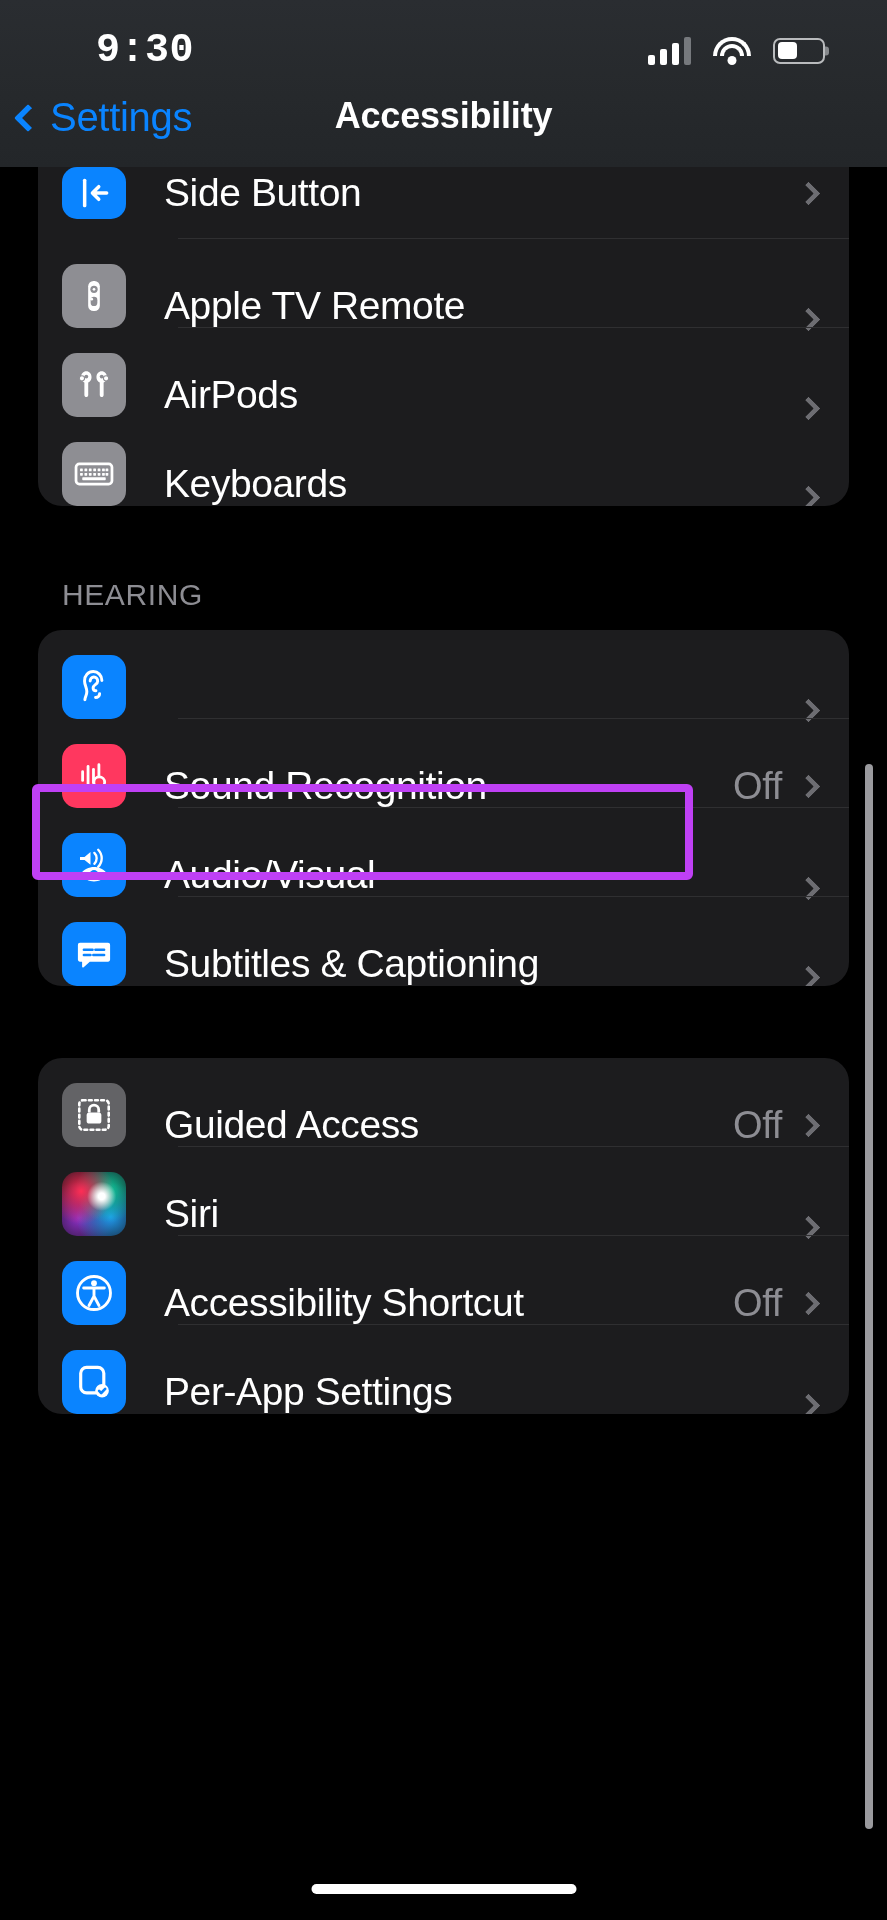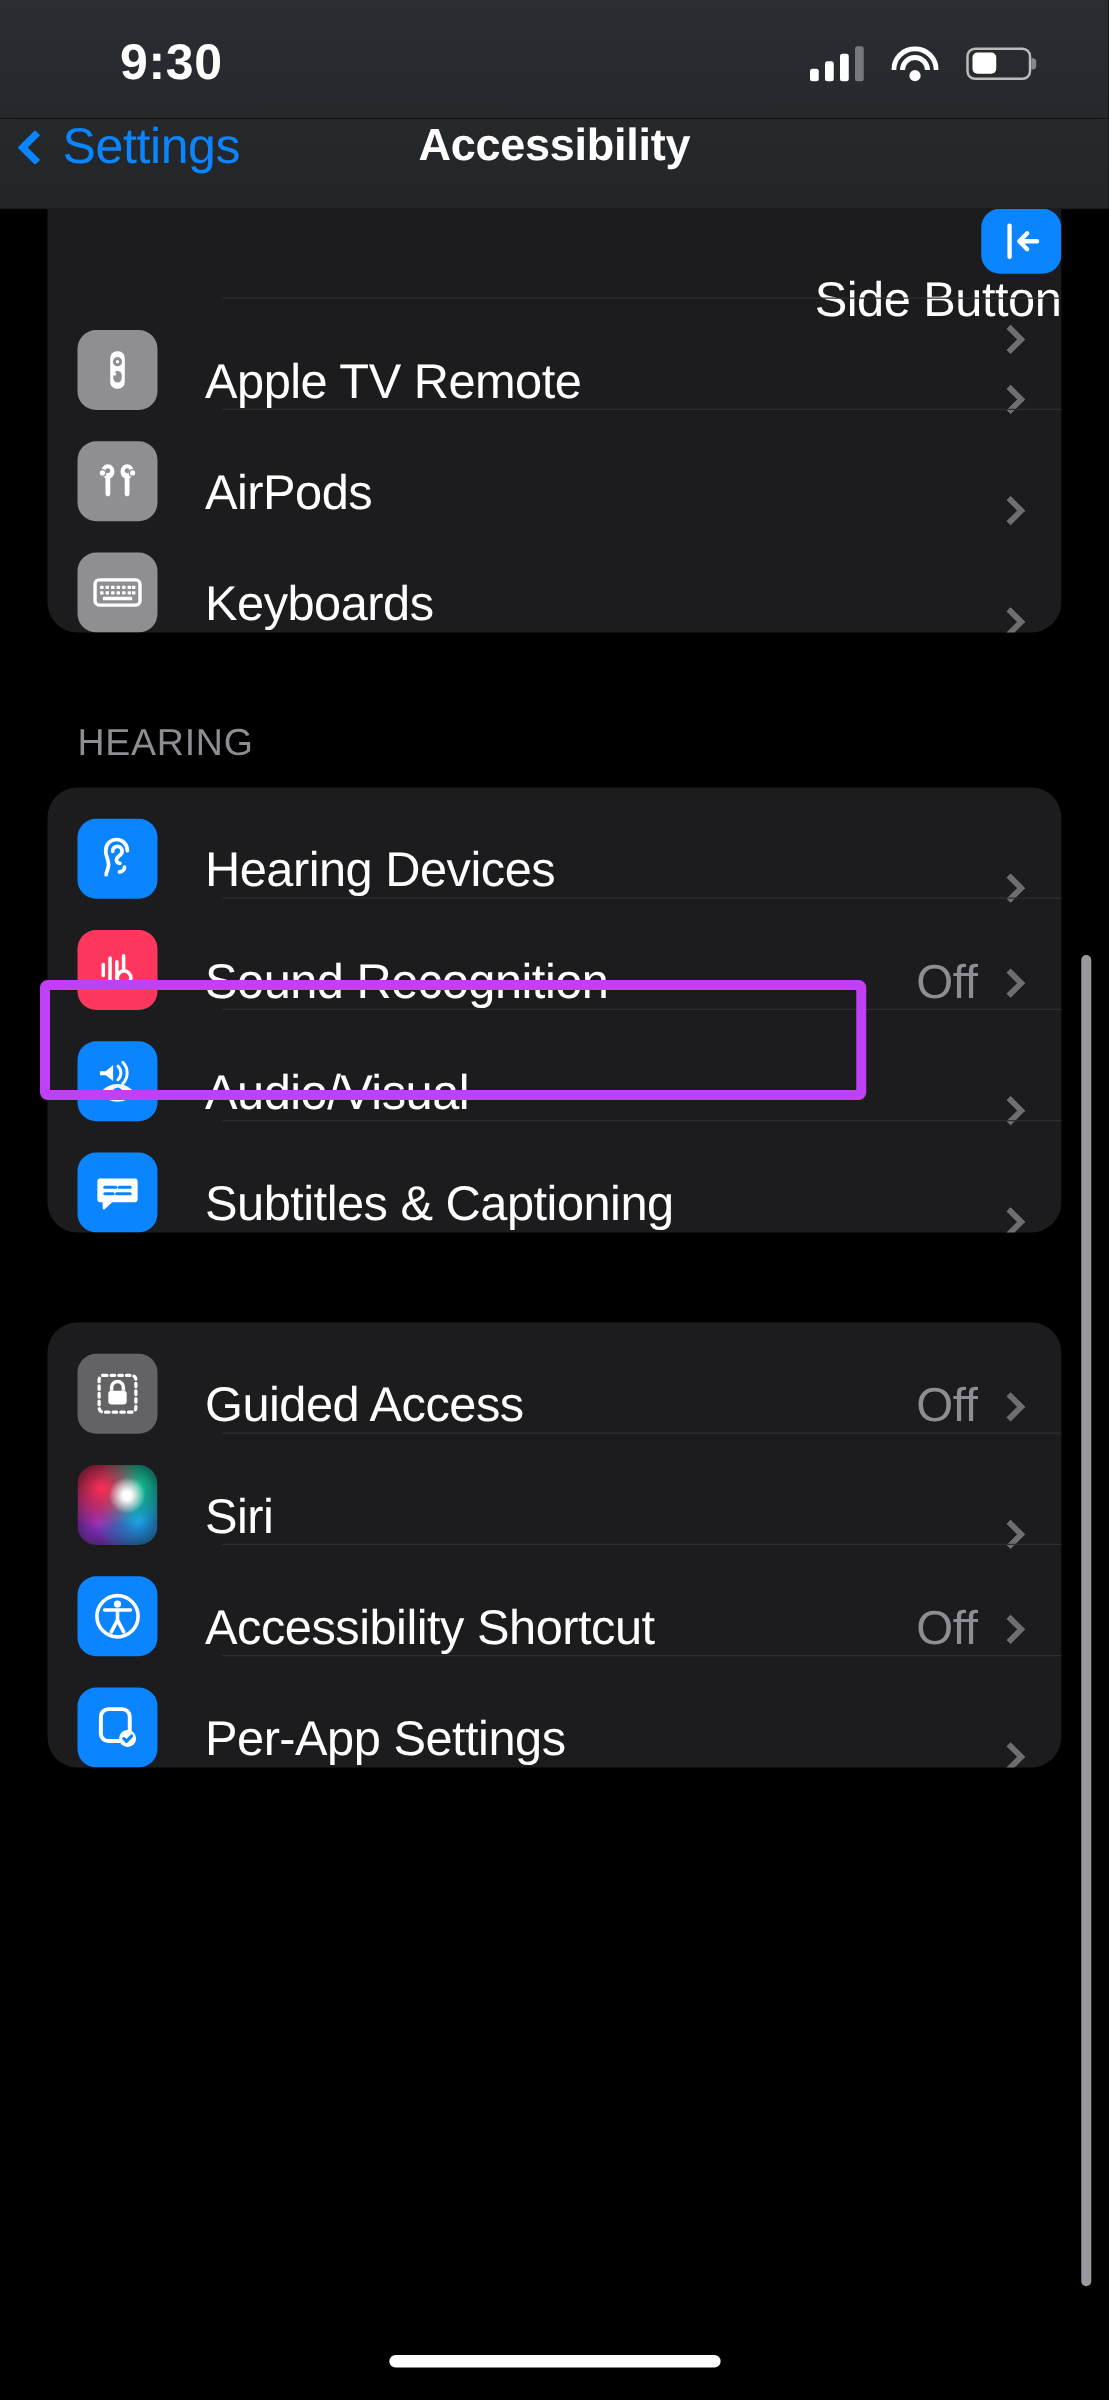--- a/index.html
+++ b/index.html
@@ -10,20 +10,21 @@
     overflow:hidden;
   }
   .phone { position:relative; width:887px; height:1920px; background:#000; }
 
   
   .statusbar {
     position:absolute; top:0; left:0; width:887px; height:95px;
     background:linear-gradient(180deg,#2a2d31 0%, #26292c 100%);
     display:flex; align-items:center; justify-content:space-between;
     padding:0 62px 0 96px;
+    font-family:Liberation Mono, monospace;
   }
   .clock { color:#fff; font-size:40px; font-weight:700; letter-spacing:0.5px; margin-top:6px;}
   .status-right { display:flex; align-items:center; gap:22px; margin-top:6px;}
 
   .bars { display:flex; align-items:flex-end; gap:5px; height:28px; }
   .bars i { display:block; width:7px; background:#fff; border-radius:2px; }
   .bars i.b1 { height:10px; }
   .bars i.b2 { height:16px; }
   .bars i.b3 { height:22px; }
   .bars i.b4 { height:28px; background:#76797d; }
@@ -135,21 +136,21 @@
       <div class="chev-left"></div>
       <div class="back-label">Settings</div>
     </div>
     <div class="nav-title">Accessibility</div>
   </div>
 
   <div class="content">
 
     <div class="card top-clip">
 
-      <div class="row" style="height:72px;align-items:flex-end;padding-bottom:20px;flex-direction:column;">
+      <div class="row" style="height:72px;align-items:center;padding-bottom:20px;">
         <div class="ico blue" style="height:52px;border-radius:15px 15px 15px 15px;align-self:flex-end;margin-bottom:0;">
           <svg width="38" height="38" viewBox="0 0 24 24">
               <rect x="5" y="3" width="2.2" height="18" rx="1" fill="#fff"></rect>
               <path d="M20 12 L12 12 M15 8 L11 12 L15 16" stroke="#fff" stroke-width="2.2" fill="none" stroke-linecap="round" stroke-linejoin="round"></path>
             </svg>
         </div>
         <div class="label">Side Button</div>
         <div class="right">
           <div class="chev"></div>
         </div>
@@ -231,21 +232,20 @@
     <div class="card">
 
       <div class="row">
         <div class="ico blue">
           <svg width="42" height="42" viewBox="0 0 24 24" fill="none" stroke="#fff" stroke-width="1.7" stroke-linecap="round" stroke-linejoin="round">
             <path d="M16.5 8.3c0-3-2.2-5.1-4.9-5.1-3 0-5 2.2-5 5.3 0 2.5 1.3 3.6 1.3 6.2 0 2.1-1.1 3.2-1.1 4.6"></path>
             <path d="M9.8 8.6c0-1.3.9-2.3 2.1-2.3 1.3 0 2.2 1 2.2 2.4 0 1.9-2.6 2-2.6 3.8 0 1 .7 1.6 1.6 1.6"></path>
             <path d="M12.9 18c1.3 0 2.3-1 2.3-2.2"></path>
           </svg>
         </div>
-        <div class="label">Hearing Devices</div>
         <div class="right">
           <div class="chev"></div>
         </div>
         <div class="sep"></div>
       </div>
 
       <div class="row">
         <div class="ico red">
           <svg width="42" height="42" viewBox="0 0 24 24">
             <g stroke="#fff" stroke-width="1.6" stroke-linecap="round">

